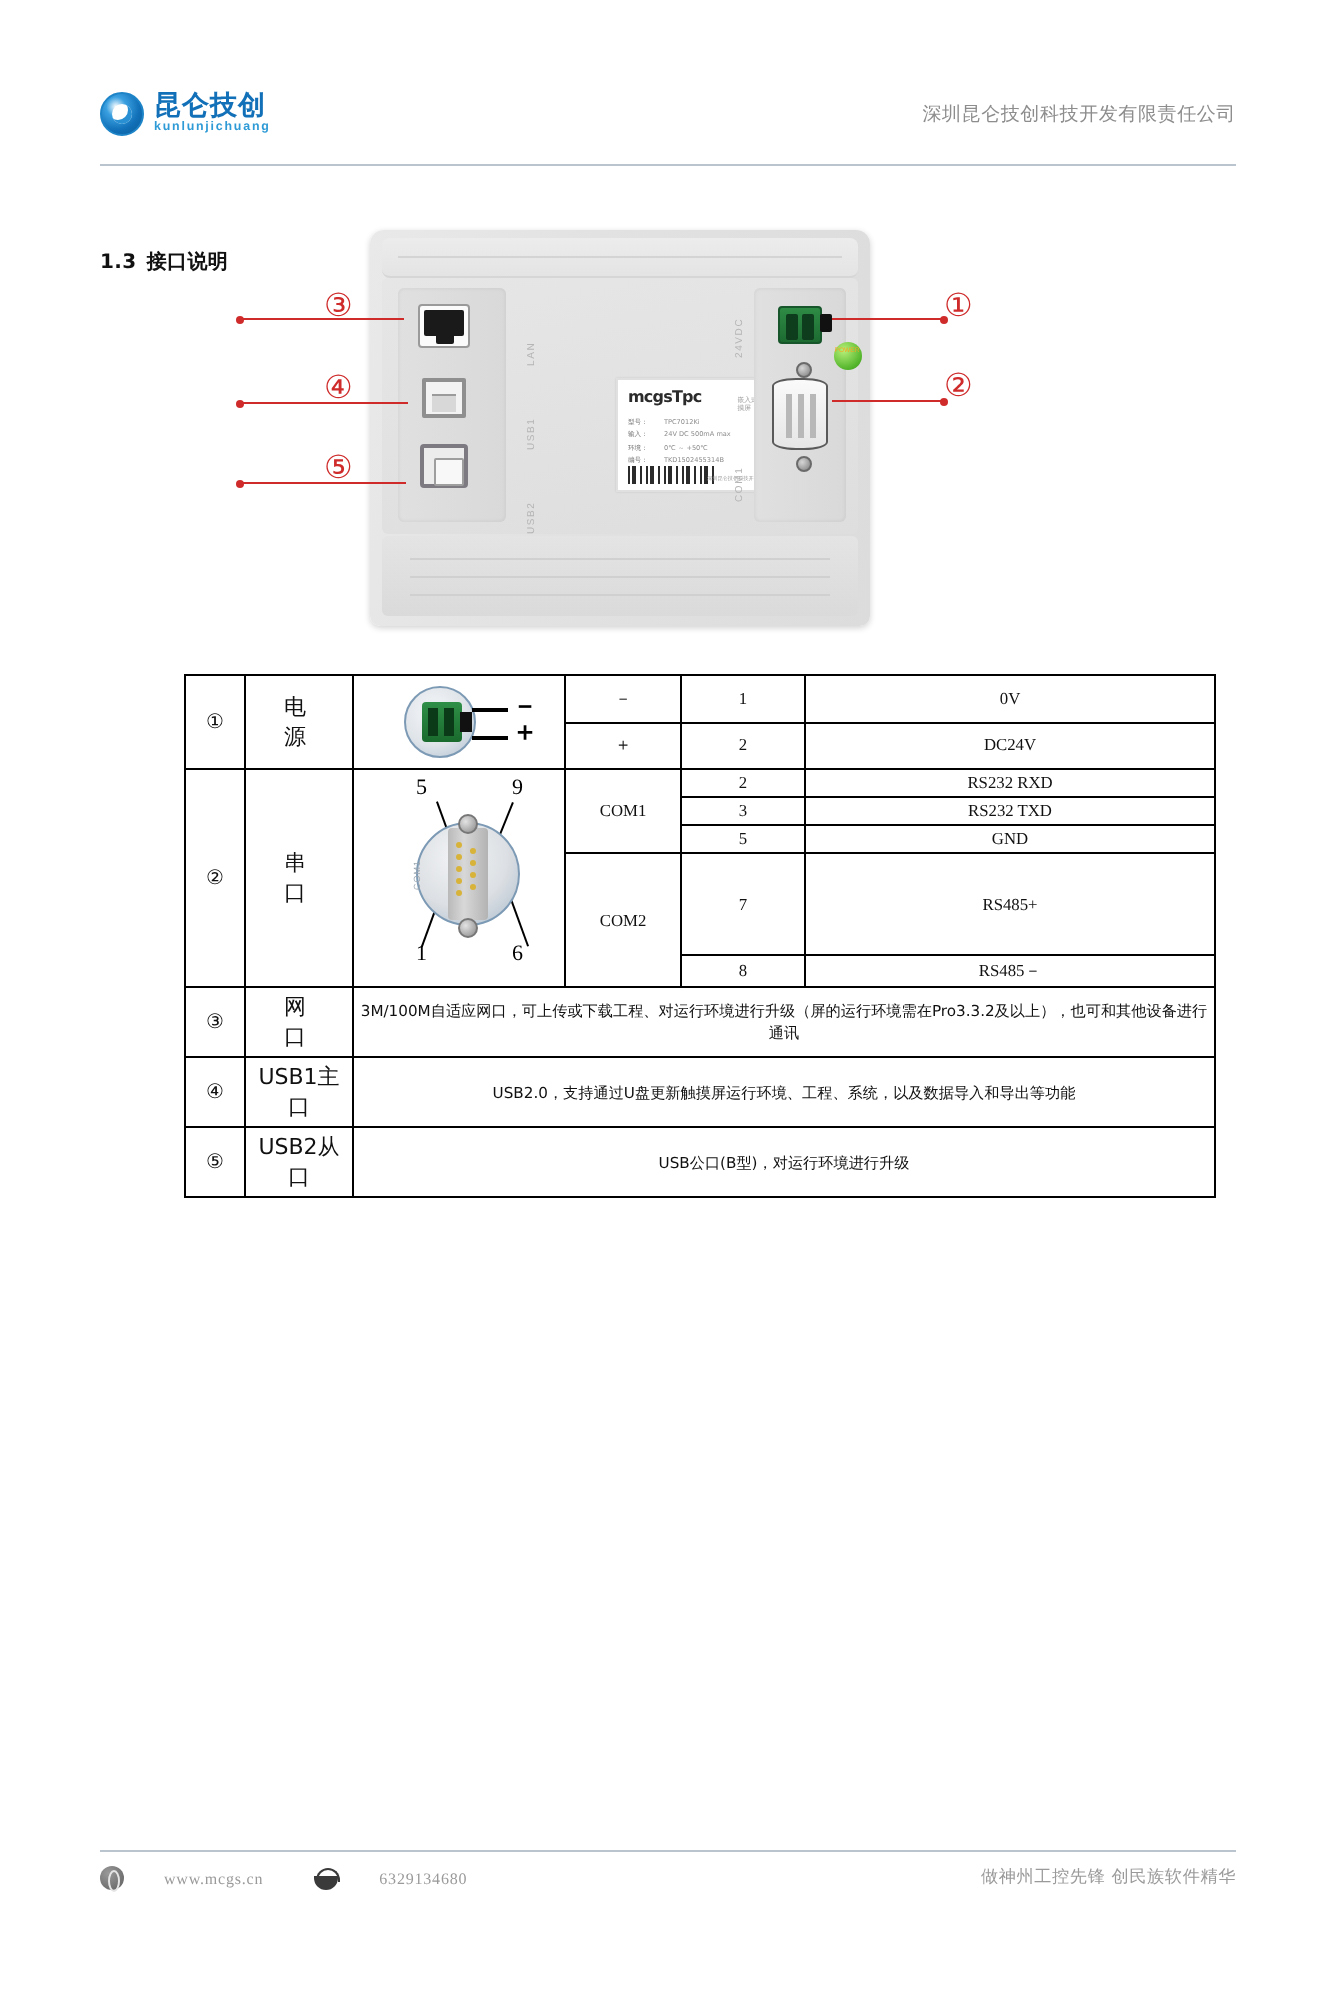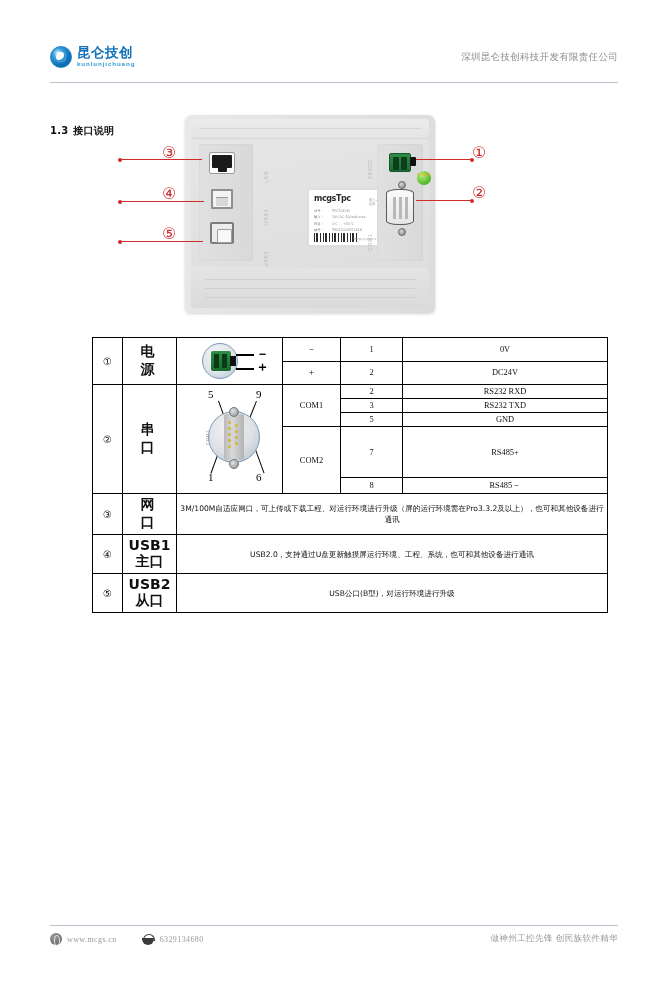--- a/index.html
+++ b/index.html
@@ -235,21 +235,21 @@
   .spec-table {
     position: absolute; left: 92px; top: 337px; width: 516px;
     border-collapse: collapse;
     font-family: "Liberation Serif", serif;
     font-size: 8.4px; color: #111;
   }
   .spec-table td {
     border: 1px solid #000; padding: 2px 3px; text-align: center; vertical-align: middle;
   }
   .c-idx { width: 30px; font-family:"DejaVu Sans", sans-serif; font-size: 10px; }
-  .c-name { width: 54px; font-family:"DejaVu Sans", sans-serif; font-size: 14px; font-weight: bold; }
+  .c-name { width: 54px; font-family:"DejaVu Sans", sans-serif; font-size: 11px; font-weight: normal; }
   .c-name.wide { letter-spacing: 6px; padding-left: 5px; }
   .c-pic { width: 106px; padding: 0; position: relative; }
   .c-com { width: 58px; }
   .c-pin { width: 62px; }
   .c-desc { }
   .c-desc-long {
     text-align: left; padding: 3px 4px 3px 5px; line-height: 1.45;
     font-family: "DejaVu Sans", sans-serif; font-size: 7.6px;
   }
 
@@ -318,21 +318,21 @@
   .pin-num.p6 { left: 76px; top: 84px; }
   .pin-line { position:absolute; background:#000; width:1px; transform-origin: top left; }
 
   
   .footer {
     position: absolute; left: 50px; top: 925px; width: 568px;
     border-top: 1px solid #b9c4cf; padding-top: 7px;
     display: flex; align-items: center; justify-content: space-between;
   }
   .footer-left { display: flex; align-items: center; gap: 24px; }
-  .foot-item { display: flex; align-items: center; gap: 5px; text-align: center; }
+  .foot-item { display: flex; align-items: center; gap: 20px; text-align: center; }
   .foot-text {
     font-family: "Liberation Serif", serif; font-size: 8px; color: #9a9a9a; letter-spacing: 0.4px;
   }
   .icon-globe {
     width: 12px; height: 12px; border-radius: 50%;
     background: radial-gradient(circle at 35% 30%, #9a9a9a, #5d5d5d);
     position: relative; flex:none;
   }
   .icon-globe::after {
     content:""; position:absolute; left:4px; top:1.5px; width:4px; height:9px;
@@ -519,21 +519,21 @@
 
       <tr>
         <td class="c-idx">③</td>
         <td class="c-name wide">网　口</td>
         <td class="c-desc-long" colspan="4">3M/100M自适应网口，可上传或下载工程、对运行环境进行升级（屏的运行环境需在Pro3.3.2及以上），也可和其他设备进行通讯</td>
       </tr>
 
       <tr>
         <td class="c-idx">④</td>
         <td class="c-name">USB1主口</td>
-        <td class="c-desc-long" colspan="4">USB2.0，支持通过U盘更新触摸屏运行环境、工程、系统，也可和其他设备进行通讯</td>
+        <td class="c-desc-long" colspan="4">USB2.0，支持通过U盘更新触摸屏运行环境、工程、系统，以及数据导入和导出等功能</td>
       </tr>
 
       <tr>
         <td class="c-idx">⑤</td>
         <td class="c-name">USB2从口</td>
         <td class="c-desc-long" colspan="4">USB公口(B型)，对运行环境进行升级</td>
       </tr>
     </tbody>
   </table>
 

